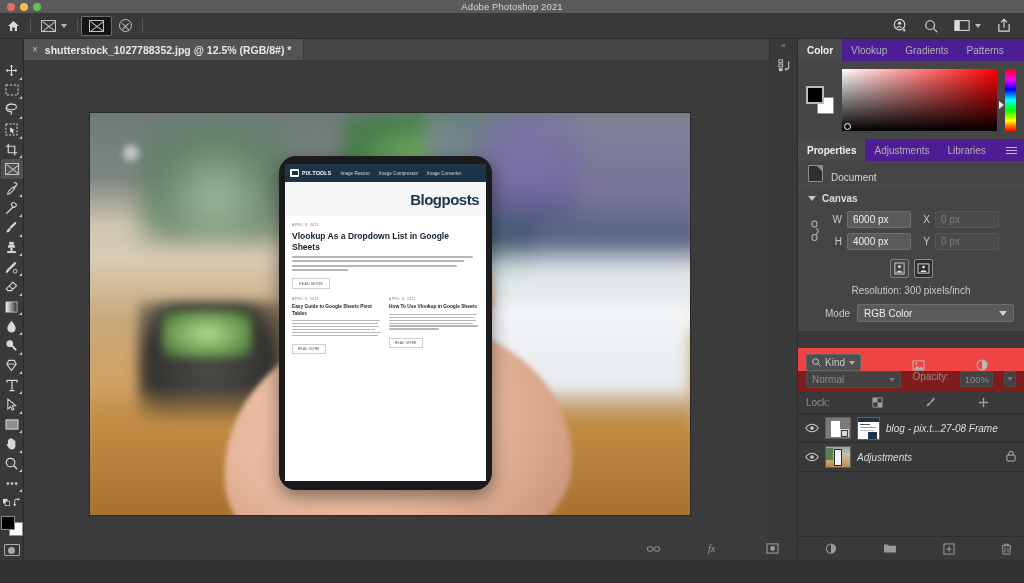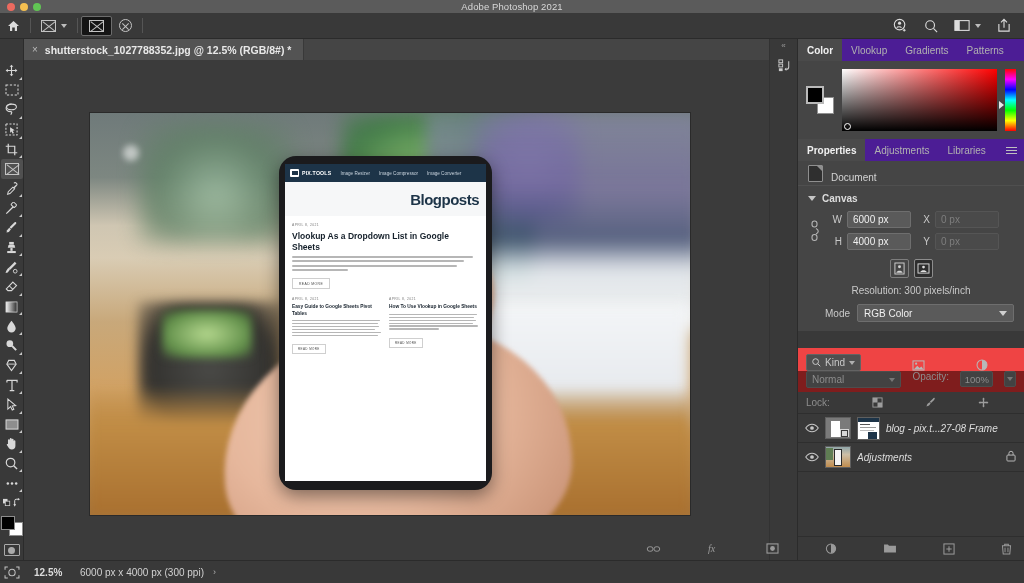--- a/index.html
+++ b/index.html
@@ -956,28 +956,14 @@
         <span class="lf-ico">
           <svg width="11" height="12" viewBox="0 0 12 13">
               <path d="M1.6 3h8.8l-.8 9H2.4zM4 3V1.4h4V3" fill="none" stroke="#9a9a9a" stroke-width="1.1"></path>
               <path d="M4.4 5v5M7.6 5v5" stroke="#9a9a9a" stroke-width="1"></path>
             </svg>
         </span>
       </div>
     </div>
   </div>
 
-  <div class="statusbar">
-    <div class="sb-qmask">
-      <svg width="16" height="13" viewBox="0 0 17 14">
-          <path d="M1 4V1h3M13 1h3v3M16 10v3h-3M4 13H1v-3" fill="none" stroke="#c5c5c5" stroke-width="1.1"></path>
-          <ellipse cx="8.5" cy="7" rx="3.4" ry="3.6" fill="none" stroke="#c5c5c5" stroke-width="1.1"></ellipse>
-        </svg>
-    </div>
-    <div class="sb-zoom">12.5%</div>
-    <div class="sb-info">
-      <span>6000 px x 4000 px (300 ppi)</span>
-      <span class="arr">›</span>
-    </div>
-    <div class="sb-fill"></div>
-  </div>
 
 </div>
 
 </body></html>

